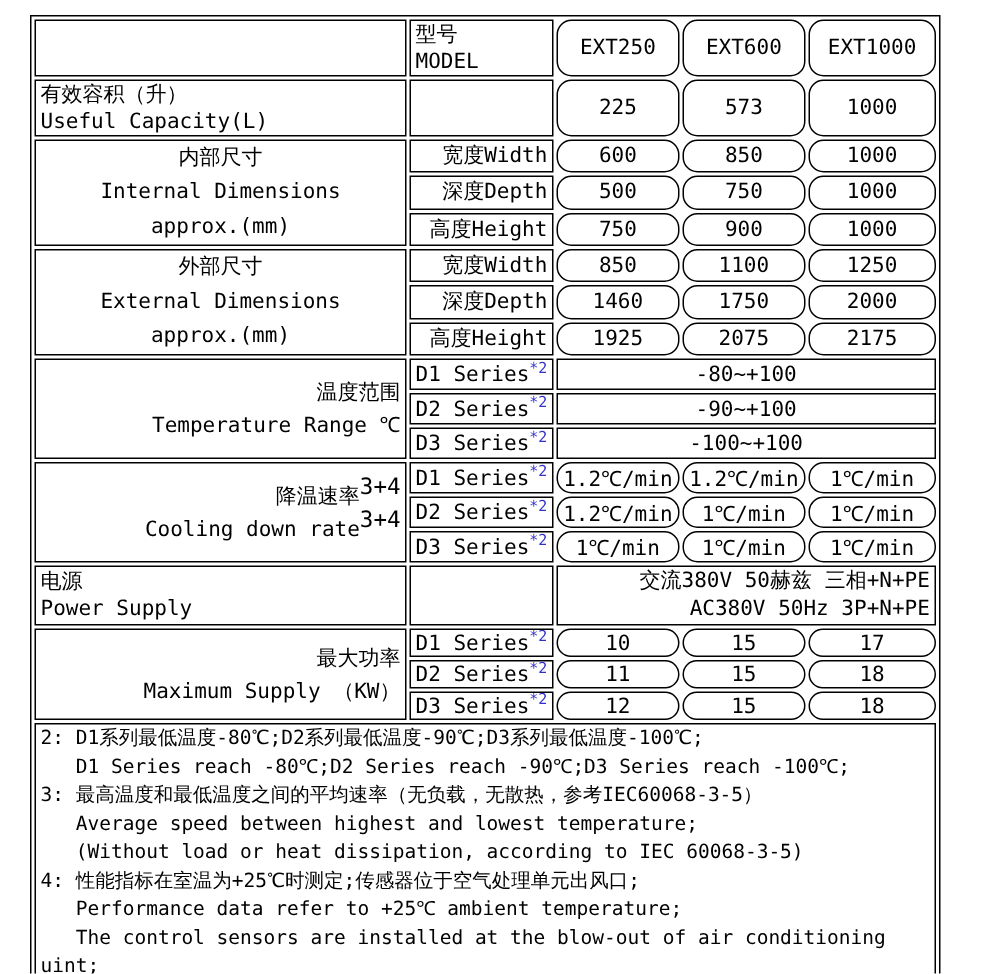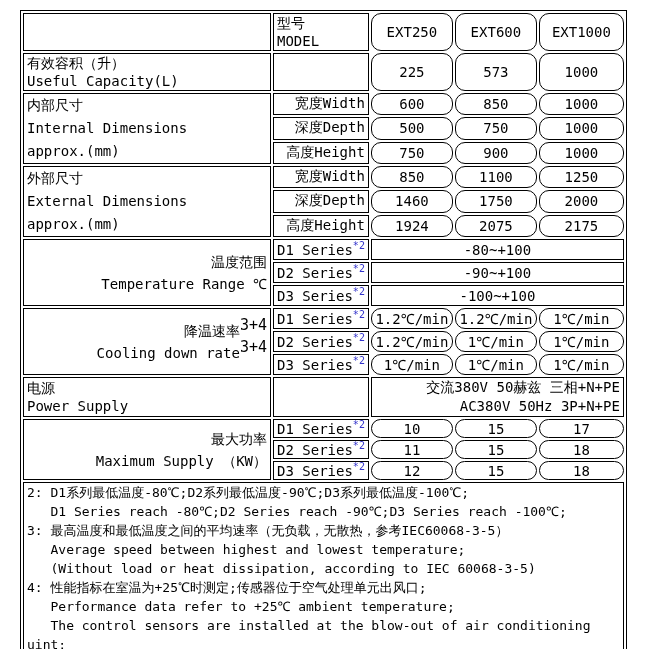--- a/index.html
+++ b/index.html
@@ -40,21 +40,21 @@
   col.c2 { width: 90px; }
   col.c3 { width: 82px; }
   col.c4 { width: 82px; }
   col.c5 { width: 85px; }
 
   tr.h36 { height: 36px; }
   tr.h21 { height: 21px; }
   tr.h40 { height: 40px; }
   tr.h19 { height: 19px; }
 
-  td.lbl  { text-align: left; line-height: 23px; }
+  td.lbl  { text-align: center; line-height: 23px; }
   td.lbl2 { text-align: left; line-height: 18px; }
   td.lblm { text-align: right; line-height: 22px; }
   td.sub  { text-align: right; }
   td.val  { text-align: center; border-radius: 10px; }
   td.merged { text-align: center; }
   td.power-val { text-align: right; line-height: 19px; }
 
   sup.ref {
     color: #3333cc;
     font-size: 10px;
@@ -148,21 +148,21 @@
     <td class="val">1250</td>
   </tr>
   <tr class="h21">
     <td class="sub">深度Depth</td>
     <td class="val">1460</td>
     <td class="val">1750</td>
     <td class="val">2000</td>
   </tr>
   <tr class="h21">
     <td class="sub">高度Height</td>
-    <td class="val">1924</td>
+    <td class="val">1925</td>
     <td class="val">2075</td>
     <td class="val">2175</td>
   </tr>
 
   <tr class="h21">
     <td class="lblm" rowspan="3">
       <div>温度范围</div>
       <div>Temperature Range ℃</div>
     </td>
     <td class="sub"><span>D1 Series</span><sup class="ref">*2</sup></td>

